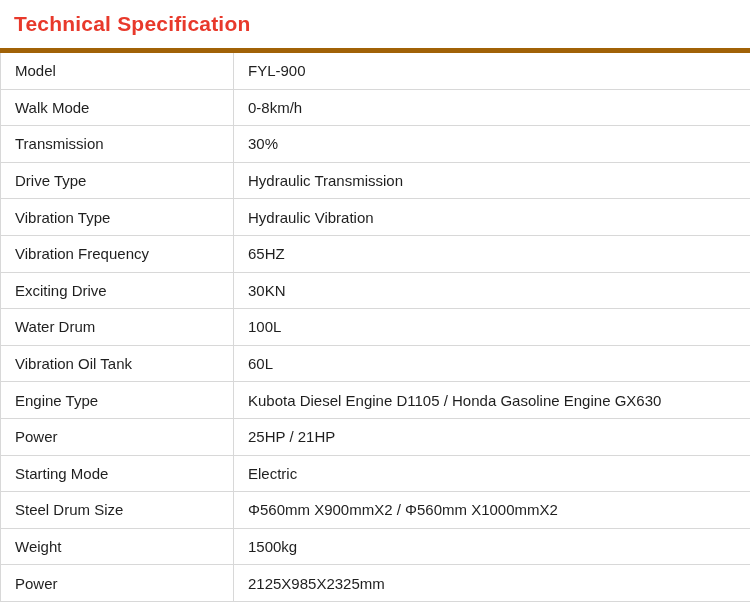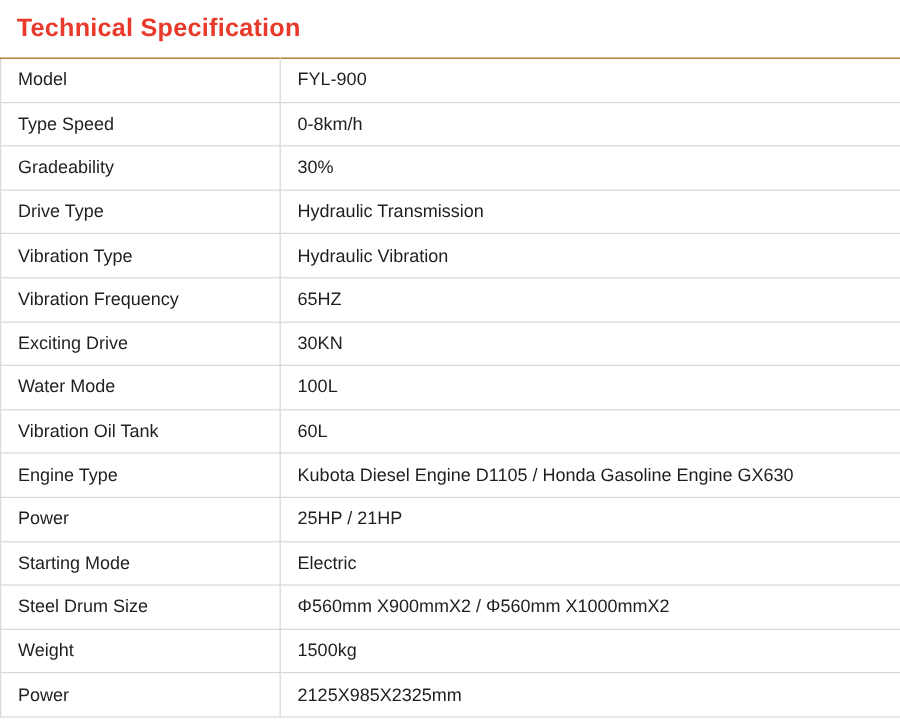--- a/index.html
+++ b/index.html
@@ -44,62 +44,62 @@
     overflow: hidden;
     text-overflow: ellipsis;
   }
   table.spec-table td.label {
     width: 218px;
   }
   table.spec-table td.value {
     width: 530px;
   }
   table.spec-table tr:first-child td {
-    border-top: 1px solid #a16207;
+    border-top: 5px solid #a16207;
   }
 </style>
 </head>
 <body>
 
 <div class="page">
 
   <div class="spec-title">Technical Specification</div>
 
   <table class="spec-table">
     <tbody>
       <tr>
         <td class="label">Model</td>
         <td class="value">FYL-900</td>
       </tr>
       <tr>
-        <td class="label">Type Speed</td>
+        <td class="label">Walk Mode</td>
         <td class="value">0-8km/h</td>
       </tr>
       <tr>
-        <td class="label">Gradeability</td>
+        <td class="label">Transmission</td>
         <td class="value">30%</td>
       </tr>
       <tr>
         <td class="label">Drive Type</td>
         <td class="value">Hydraulic Transmission</td>
       </tr>
       <tr>
         <td class="label">Vibration Type</td>
         <td class="value">Hydraulic Vibration</td>
       </tr>
       <tr>
         <td class="label">Vibration Frequency</td>
         <td class="value">65HZ</td>
       </tr>
       <tr>
         <td class="label">Exciting Drive</td>
         <td class="value">30KN</td>
       </tr>
       <tr>
-        <td class="label">Water Mode</td>
+        <td class="label">Water Drum</td>
         <td class="value">100L</td>
       </tr>
       <tr>
         <td class="label">Vibration Oil Tank</td>
         <td class="value">60L</td>
       </tr>
       <tr>
         <td class="label">Engine Type</td>
         <td class="value">Kubota Diesel Engine D1105 / Honda Gasoline  Engine GX630</td>
       </tr>

